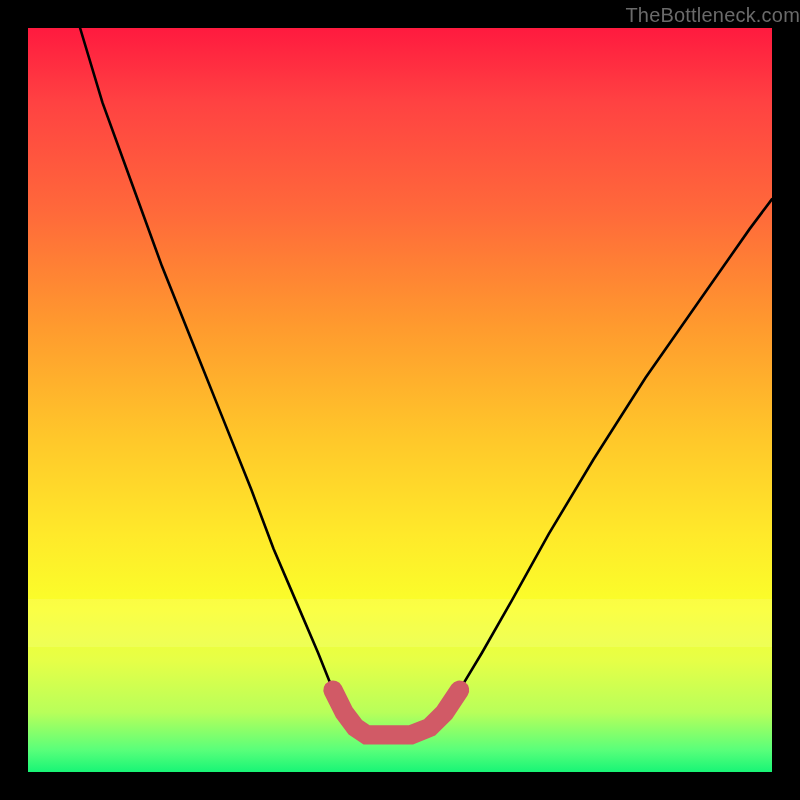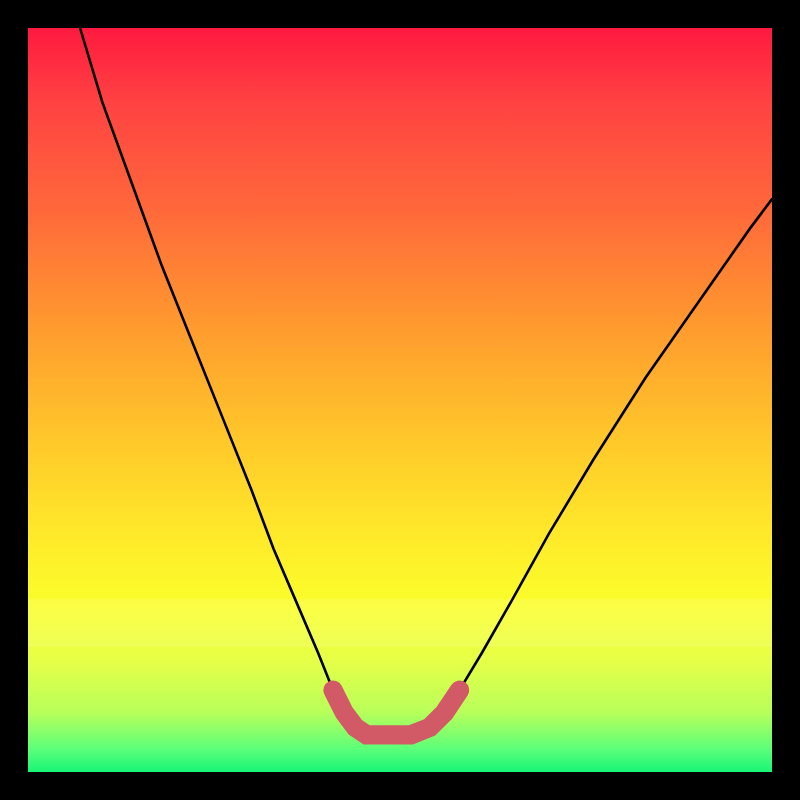--- a/index.html
+++ b/index.html
@@ -66,20 +66,21 @@
     top: 0;
     width: 100%;
     height: 100%;
     overflow: visible;
   }
 </style>
 </head>
 <body>
 
 <div class="chart-frame">
+  <div class="watermark">TheBottleneck.com</div>
   <div class="plot-area">
     <div class="light-band"></div>
     <svg class="curves" viewBox="0 0 100 100" preserveAspectRatio="none">
       <path fill="none" stroke="#000" stroke-width="0.35" stroke-linecap="round" vector-effect="non-scaling-stroke-disabled" d="M7.00 0.00 L10.00 10.00 L14.00 21.00 L18.00 32.00 L22.00 42.00 L26.00 52.00 L30.00 62.00 L33.00 70.00 L36.00 77.00 L39.00 84.00 L41.00 89.00 L42.50 92.00 L44.00 94.00 L45.50 95.00 L47.00 95.00 L49.00 95.00 L51.50 95.00 L54.00 94.00 L56.00 92.00 L58.00 89.00 L61.00 84.00 L65.00 77.00 L70.00 68.00 L76.00 58.00 L83.00 47.00 L90.00 37.00 L97.00 27.00 L100.00 23.00"></path>
       <path fill="none" stroke="#d15a66" stroke-width="2.6" stroke-linecap="round" d="M41.00 89.00 L42.50 92.00 L44.00 94.00 L45.50 95.00 L47.00 95.00 L49.00 95.00 L51.50 95.00 L54.00 94.00 L56.00 92.00 L58.00 89.00"></path>
     </svg>
   </div>
 </div>
 
 </body></html>

